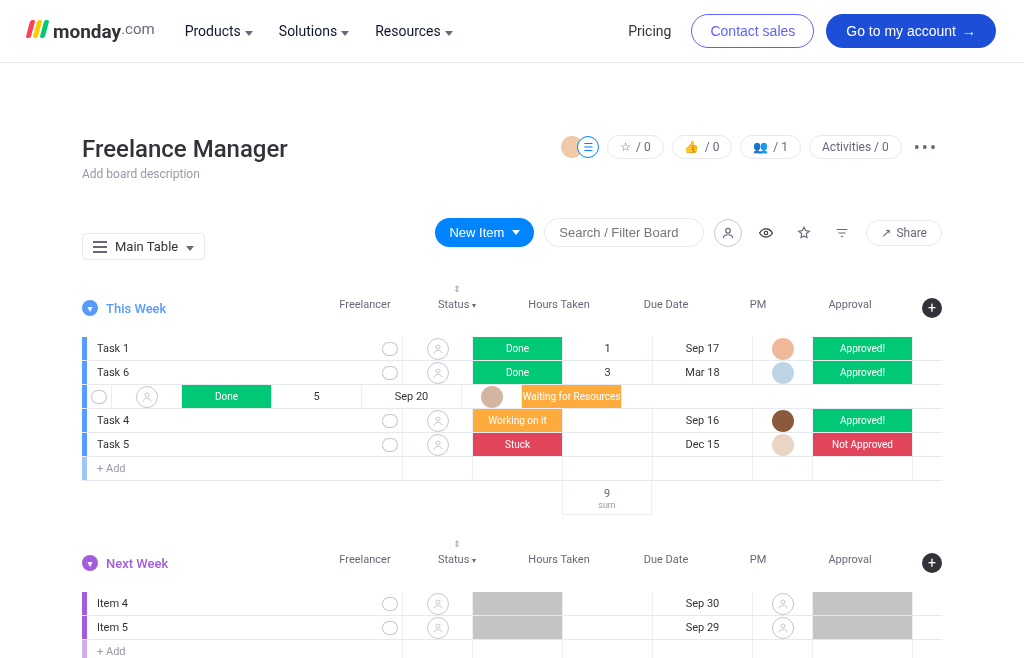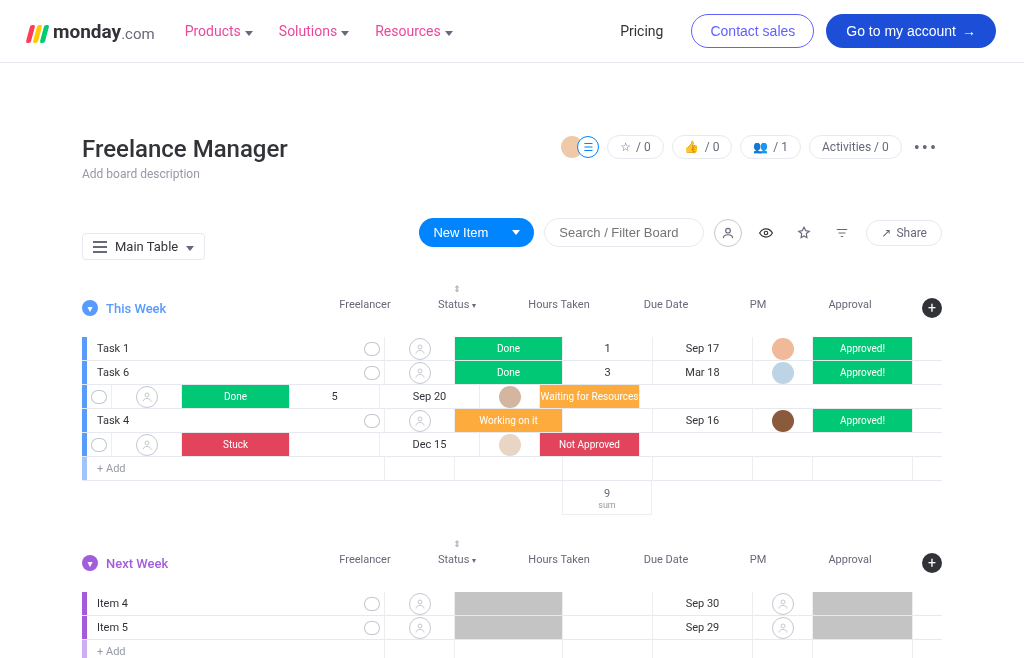--- a/index.html
+++ b/index.html
@@ -1,45 +1,45 @@
 <!DOCTYPE html>
 <html><head>
 <meta charset="utf-8">
 <style>
 * { box-sizing: border-box; margin: 0; padding: 0; }
 body { font-family: -apple-system, BlinkMacSystemFont, "Segoe UI", Roboto, Helvetica, Arial, sans-serif; background: #fff; color: #323338; font-size: 13px; }
 .header { display: flex; align-items: center; padding: 14px 28px; border-bottom: 1px solid #e6e9ef; }
-.logo { display: flex; align-items: flex-end; font-weight: 700; font-size: 19px; color: #323338; }
+.logo { display: flex; align-items: flex-start; font-weight: 700; font-size: 19px; color: #323338; }
 .logo-stripes { display: inline-flex; margin-right: 4px; }
 .stripe { width: 5px; height: 18px; border-radius: 2px; margin-right: 2px; transform: skewX(-15deg); }
 .s1 { background:#ff3d57; } .s2 { background:#ffcb00; } .s3 { background:#00ca72; }
 .logo .dot { font-weight:400; color:#676879; font-size:15px; }
 .nav { display:flex; margin-left: 30px; gap: 26px; }
-.nav-item { font-size: 14px; color:#ec4899; cursor:pointer; display:flex; align-items:center; gap:4px;text-align:right; }
+.nav-item { font-size: 14px; color:#0f172a; cursor:pointer; display:flex; align-items:center; gap:4px;text-align:right; }
 .chev::after { content:""; display:inline-block; width:0; height:0; border-left:4px solid transparent; border-right:4px solid transparent; border-top:5px solid #676879; }
 .spacer { flex:1; }
-.pricing { font-size:14px; color:#323338; margin-right:28px; cursor:pointer; }
+.pricing { font-size:14px; color:#323338; margin-right:20px; cursor:pointer; }
 .btn-outline { border:1px solid #6161ff; color:#6161ff; background:#fff; padding:8px 18px; border-radius:22px; font-size:14px; margin-right:12px; cursor:pointer; }
 .btn-primary { background:#1d4ed8; color:#fff; border:none; padding:9px 20px; border-radius:22px; font-size:14px; cursor:pointer; display:flex; align-items:center; gap:6px; }
 .arrow::after { content:"→"; }
 .page { max-width: 900px; margin: 0 auto; padding: 40px 20px 60px; }
 .board-head { display:flex; align-items:flex-start;margin-top:32px; }
 .board-title { font-size:24px; font-weight:500; color:#323338; }
 .board-desc { font-size:12px; color:#9699a6; margin-top:4px; }
 .head-right { margin-left:auto; display:flex; align-items:center; gap:8px; }
 .avatar-pair { display:flex; align-items:center; }
 .mini-avatar { width:22px; height:22px; border-radius:50%; background:#ddd; display:flex; align-items:center; justify-content:center; font-size:11px; }
 .bubble-icon { width:22px; height:22px; border-radius:50%; border:1.5px solid #0085ff; color:#0085ff; display:flex; align-items:center; justify-content:center; margin-left:-6px; background:#fff; font-size:11px; }
 .pill { border:1px solid #e6e9ef; border-radius:16px; padding:4px 12px; font-size:12px; color:#676879; display:flex; align-items:center; gap:5px; cursor:pointer; }
 .dots { font-size:18px; color:#676879; cursor:pointer; letter-spacing:2px; padding:0 4px; }
 .toolbar { display:flex; align-items:center; margin-top:24px; gap:10px; }
 .main-table { border:1px solid #e6e9ef; border-radius:4px; padding:5px 10px; font-size:13px; color:#323338; display:flex; align-items:center; gap:8px; cursor:pointer;margin-top:28px; }
 .tb-icon { width:14px; height:12px; display:flex; flex-direction:column; justify-content:space-between; }
 .tb-icon span { height:2px; background:#676879; }
-.new-item { background:#0085ff; color:#fff; border:none; border-radius:18px; padding:7px 14px; font-size:13px; display:flex; align-items:center; gap:24px; cursor:pointer; }
+.new-item { background:#0085ff; color:#fff; border:none; border-radius:18px; padding:7px 14px; font-size:13px; display:flex; align-items:center; gap:8px; cursor:pointer; }
 .new-item .dd { width:0;height:0;border-left:4px solid transparent;border-right:4px solid transparent;border-top:5px solid #fff; }
 .search { border:1px solid #e6e9ef; border-radius:18px; padding:6px 14px; font-size:13px; color:#9699a6; width:160px; outline:none; }
 .ticon { width:28px; height:28px; display:flex; align-items:center; justify-content:center; color:#676879; cursor:pointer; }
 .ticon.circle { border:1px solid #c5c7d0; border-radius:50%; }
 .share { border:1px solid #e6e9ef; border-radius:18px; padding:5px 14px; font-size:12px; color:#676879; display:flex; align-items:center; gap:5px; cursor:pointer; }
 .group { margin-top: 34px; }
 .group-head { display:flex; align-items:center; font-size:13px; }
 .group-toggle { width:16px; height:16px; border-radius:50%; display:flex; align-items:center; justify-content:center; color:#fff; font-size:10px; margin-right:8px; cursor:pointer; }
 .g-blue { background:#579bfc; } .g-purple { background:#a25ddc; }
 .group-name { font-weight:500; }
@@ -48,21 +48,21 @@
 .cols > div { padding: 4px 0; position:relative; }
 .sort::before { content:"⇕"; position:absolute; top:-10px; left:50%; transform:translateX(-50%); font-size:9px; color:#9699a6; }
 .add-col { width:20px; height:20px; background:#323338; color:#fff; border-radius:50%; display:flex; align-items:center; justify-content:center; font-size:14px; cursor:pointer; margin-left:auto; }
 .rows { margin-top:15px; }
 .row { display:flex; align-items:stretch; height:24px; border-bottom:1px solid #e6e9ef; font-size:11px; }
 .row.addrow { color:#9699a6; }
 .stripe-l { width:5px; }
 .sl-blue { background:#579bfc; } .sl-lblue { background:#a1c4f9; } .sl-purple { background:#a25ddc; } .sl-lpurple { background:#d0aef0; }
 .task-name { flex:1; display:flex; align-items:center; padding-left:10px; }
 .cell { display:flex; align-items:center; justify-content:center; border-left:1px solid #edeef2; }
-.c-free { width:70px; } .c-status { width:108px; } .c-hours { width:90px; } .c-due { width:100px; } .c-pm { width:60px; } .c-app { width:100px; } .c-end { width:30px; }
+.c-free { width:70px; } .c-status { width:90px; } .c-hours { width:90px; } .c-due { width:100px; } .c-pm { width:60px; } .c-app { width:100px; } .c-end { width:30px; }
 .chat-icon { width:24px; display:flex; align-items:center; justify-content:center; }
 .bubble { width:16px; height:14px; border:1.5px solid #c5c7d0; border-radius:50%/60%; position:relative; }
 .person { width:22px; height:22px; border-radius:50%; border:1.5px solid #c5c7d0; display:flex; align-items:center; justify-content:center; color:#c5c7d0; }
 .pm-avatar { width:22px; height:22px; border-radius:50%; }
 .status { color:#fff; width:100%; height:100%; display:flex; align-items:center; justify-content:center; font-size:10px; }
 .st-green { background:#00c875; } .st-orange { background:#fdab3d; } .st-red { background:#e2445c; } .st-grey { background:#c4c4c4; }
 .ap-green { background:#00c875; } .ap-orange { background:#fdab3d; } .ap-red { background:#e2445c; } .ap-grey { background:#c4c4c4; }
 .sum-row { display:flex; margin-top:0; }
 .sum-spacer { flex:1; }
 .sum-box { width:90px; border:1px solid #edeef2; border-top:none; text-align:center; font-size:11px; color:#676879; padding:6px 0 4px; }
@@ -298,20 +298,21 @@
             <div class="cell c-pm">
               <div class="pm-avatar" style="background:#8b5a3c"></div>
             </div>
             <div class="cell c-app">
               <div class="status ap-green">Approved!</div>
             </div>
             <div class="cell c-end"></div>
           </div>
           <div class="row">
             <div class="stripe-l sl-blue"></div>
+            <div class="task-name">Task 5</div>
             <div class="chat-icon">
               <div class="bubble"></div>
             </div>
             <div class="cell c-free">
               <div class="person">
                 <svg width="12" height="12" viewBox="0 0 24 24" fill="none" stroke="#c5c7d0" stroke-width="2">
                   <circle cx="12" cy="8" r="4"></circle>
                   <path d="M4 21c0-4 4-6 8-6s8 2 8 6"></path>
                 </svg>
               </div>

